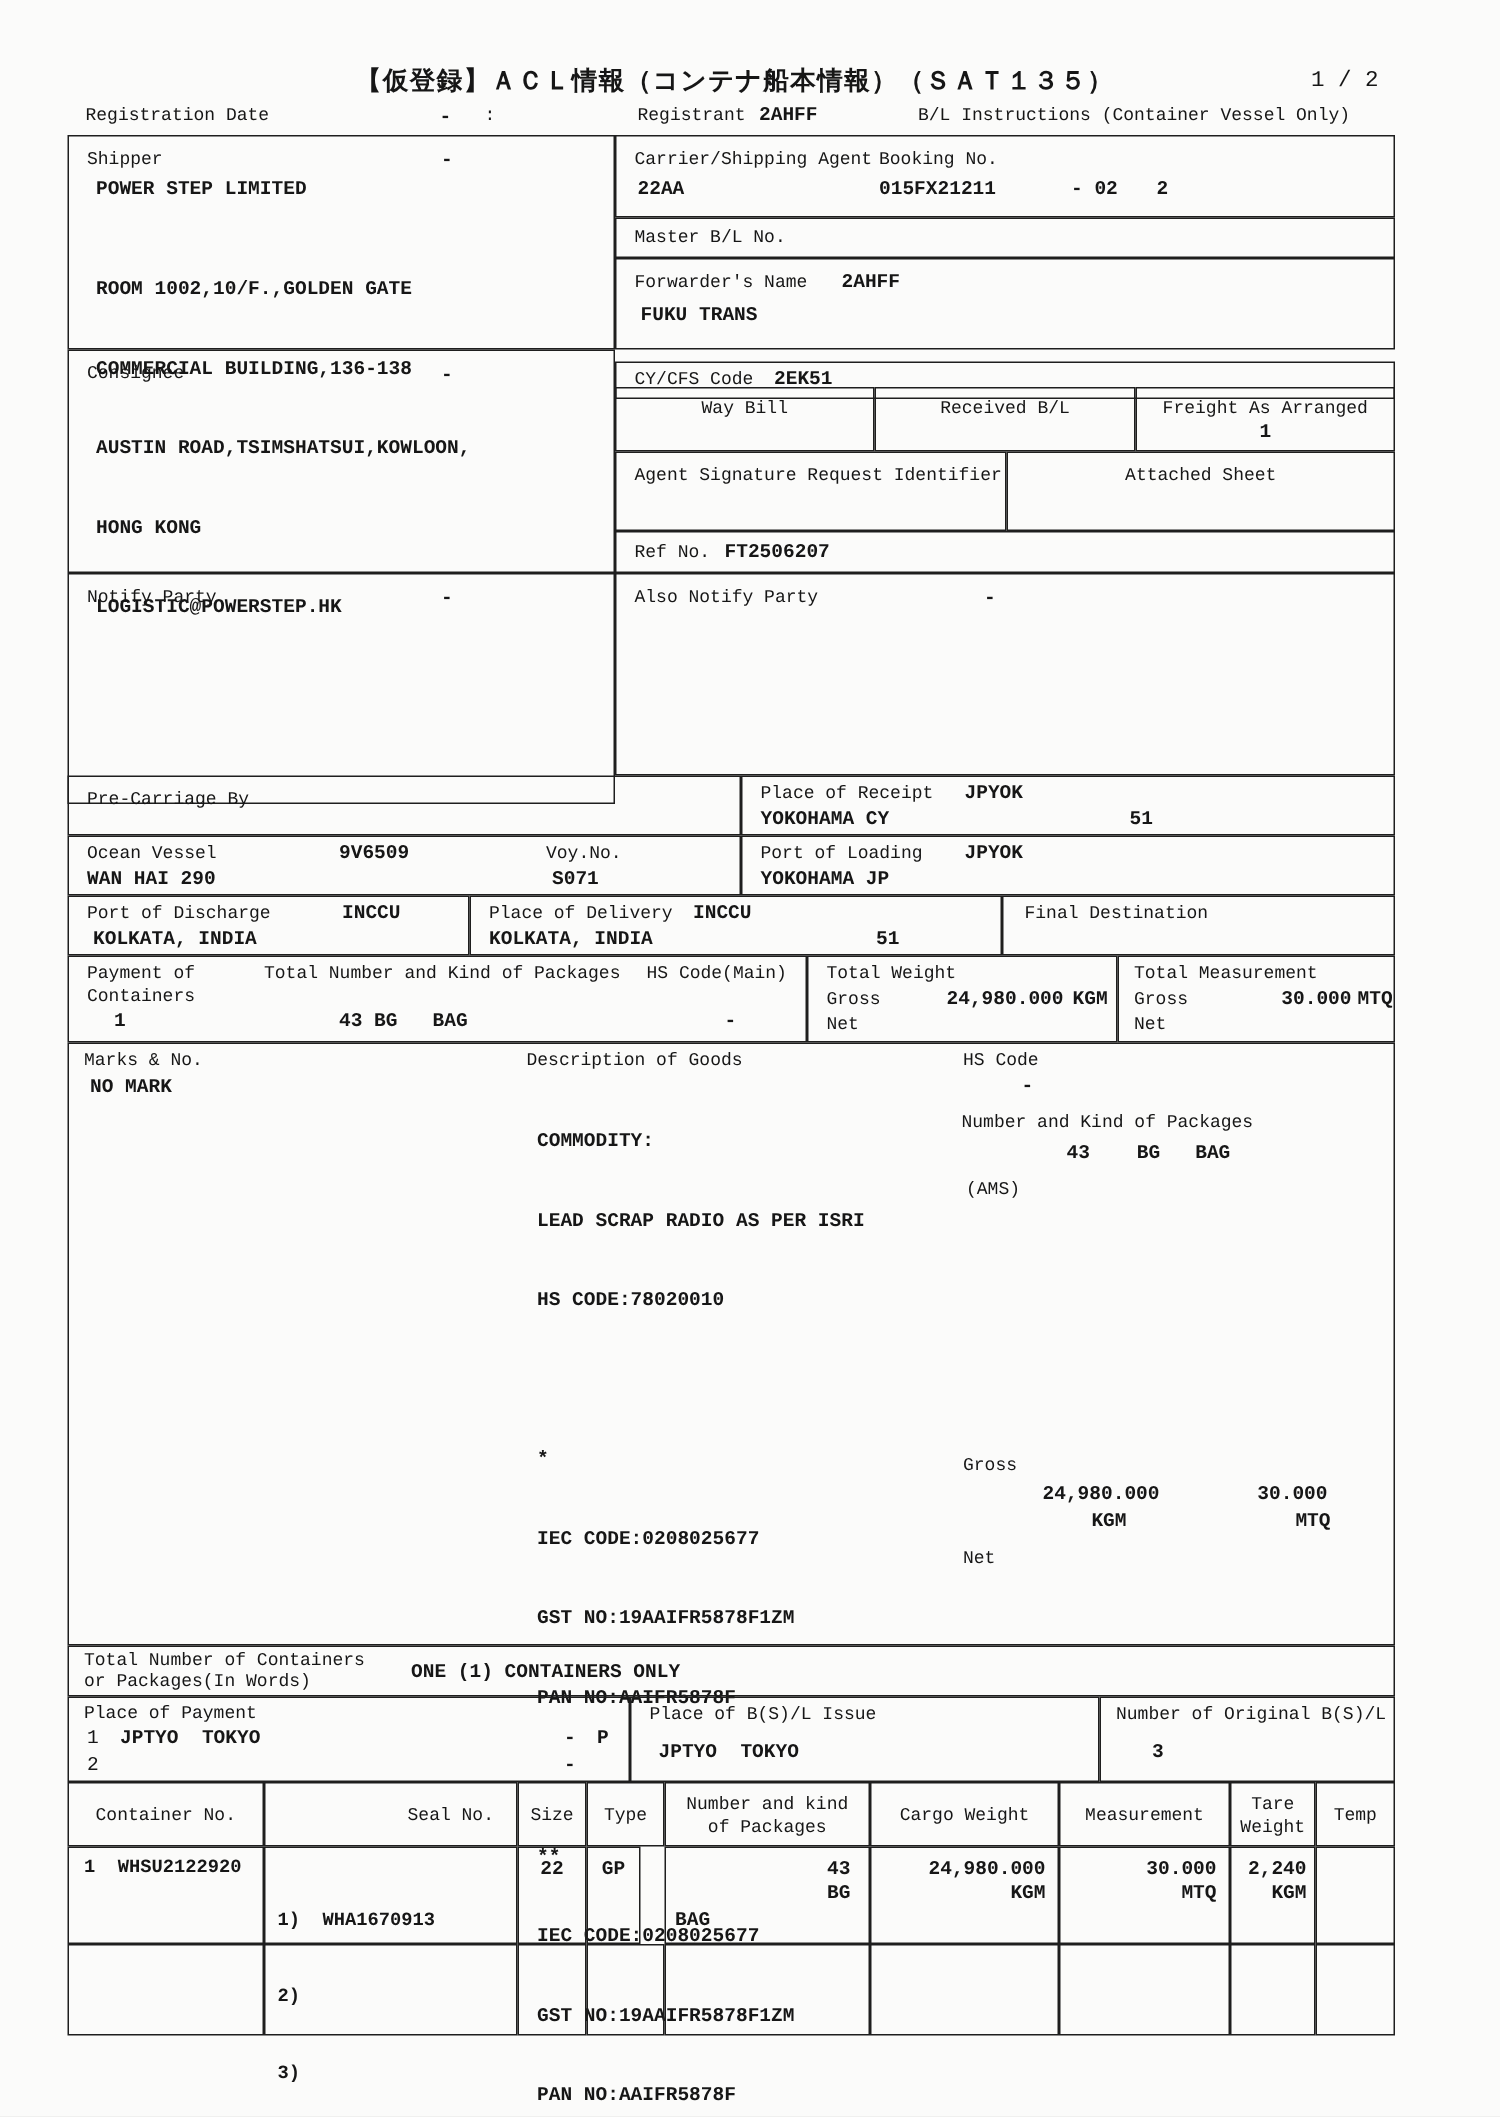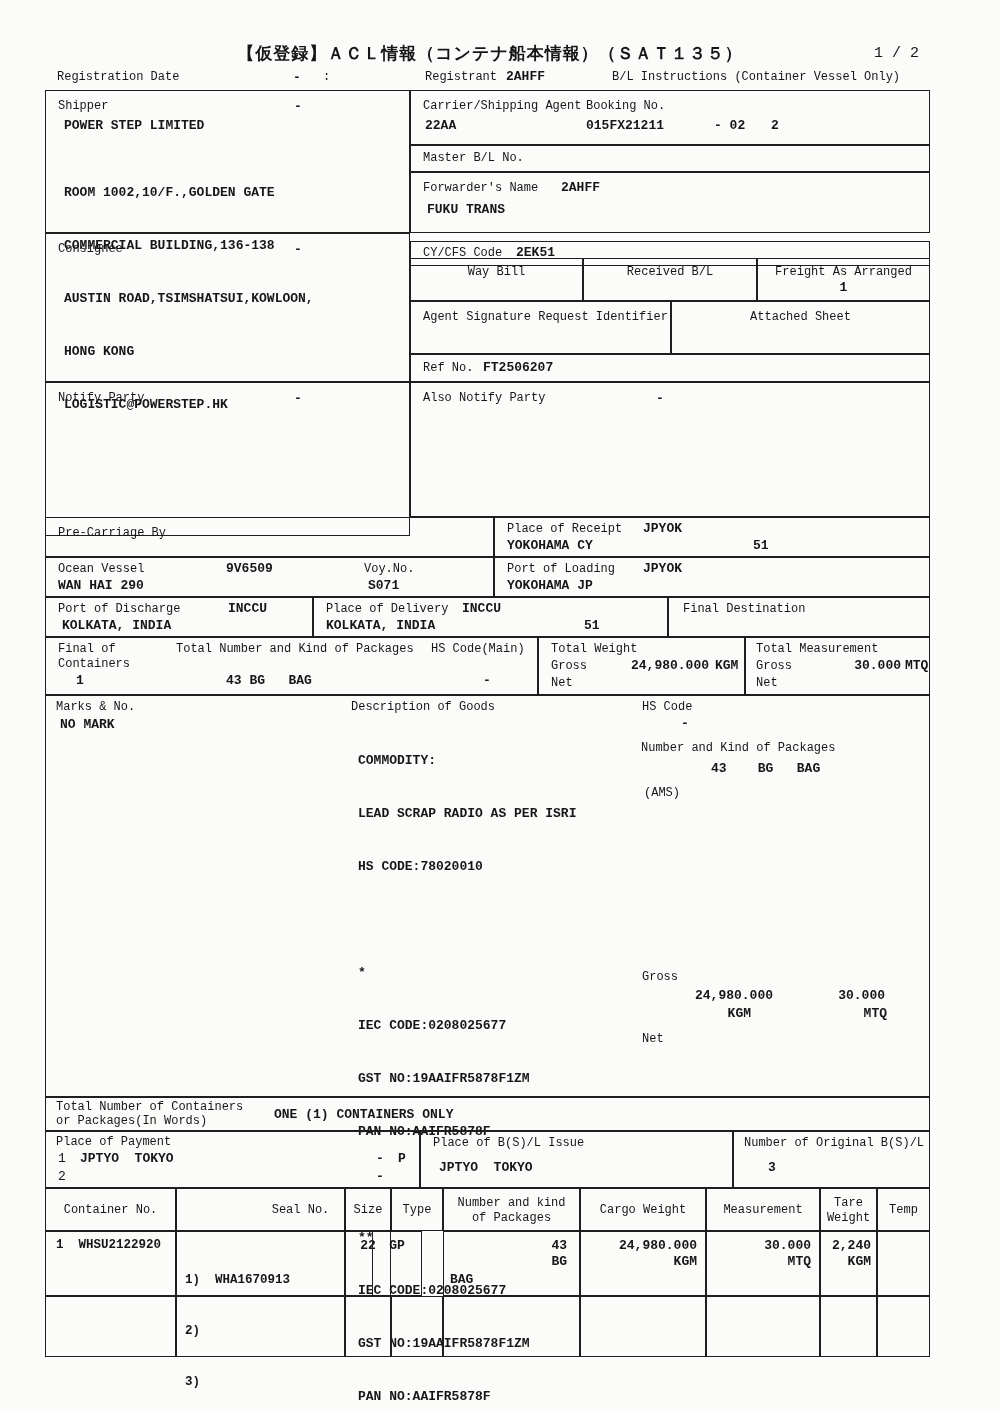--- a/index.html
+++ b/index.html
@@ -135,21 +135,21 @@
     <div class="abs lbl" style="left:12px;top:4px;">Place of Delivery</div>
     <div class="abs val" style="left:148px;top:3px;">INCCU</div>
     <div class="abs val" style="left:12px;top:20px;">KOLKATA, INDIA</div>
     <div class="abs val" style="left:270px;top:20px;">51</div>
   </div>
   <div class="box" style="left:668px;top:597px;width:262px;height:40px;">
     <div class="abs lbl" style="left:14px;top:4px;">Final Destination</div>
   </div>
 
   <div class="box" style="left:45px;top:637px;width:493px;height:58px;">
-    <div class="abs lbl" style="left:12px;top:4px;">Final of</div>
+    <div class="abs lbl" style="left:12px;top:4px;">Payment of</div>
     <div class="abs lbl" style="left:12px;top:19px;">Containers</div>
     <div class="abs val" style="left:30px;top:35px;">1</div>
     <div class="abs lbl" style="left:130px;top:4px;">Total Number and Kind of Packages</div>
     <div class="abs val" style="left:180px;top:35px;">43 BG   BAG</div>
     <div class="abs lbl" style="left:385px;top:4px;text-align:right;">HS Code(Main)</div>
     <div class="abs val" style="left:437px;top:35px;">-</div>
   </div>
   <div class="box" style="left:538px;top:637px;width:207px;height:58px;">
     <div class="abs lbl" style="left:12px;top:4px;">Total Weight</div>
     <div class="abs lbl" style="left:12px;top:21px;">Gross</div>
@@ -259,21 +259,21 @@
       <div class="abs seals" style="left:8px;top:5px;">
         <div>1)  WHA1670913</div>
         <div>2)</div>
         <div>3)</div>
         
       </div>
     </div>
     <div class="box" style="left:345px;top:1231px;width:46px;height:65px;">
       <div class="abs val ctr" style="left:0;top:6px;width:100%;">22</div>
     </div>
-    <div class="box" style="left:372px;top:1231px;width:50px;height:65px;">
+    <div class="box" style="left:391px;top:1231px;width:36px;height:65px;">
       <div class="abs val ctr" style="left:0;top:6px;width:100%;">GP</div>
     </div>
     <div class="box" style="left:443px;top:1231px;width:137px;height:65px;">
       <div class="abs val rt" style="left:0;top:6px;right:12px;">43</div>
       <div class="abs val rt" style="left:0;top:22px;right:12px;">BG</div>
       <div class="abs val" style="left:6px;top:40px;">BAG</div>
     </div>
     <div class="box" style="left:580px;top:1231px;width:126px;height:65px;">
       <div class="abs val rt" style="left:0;top:6px;right:8px;">24,980.000</div>
       <div class="abs val rt" style="left:0;top:22px;right:8px;">KGM</div>

